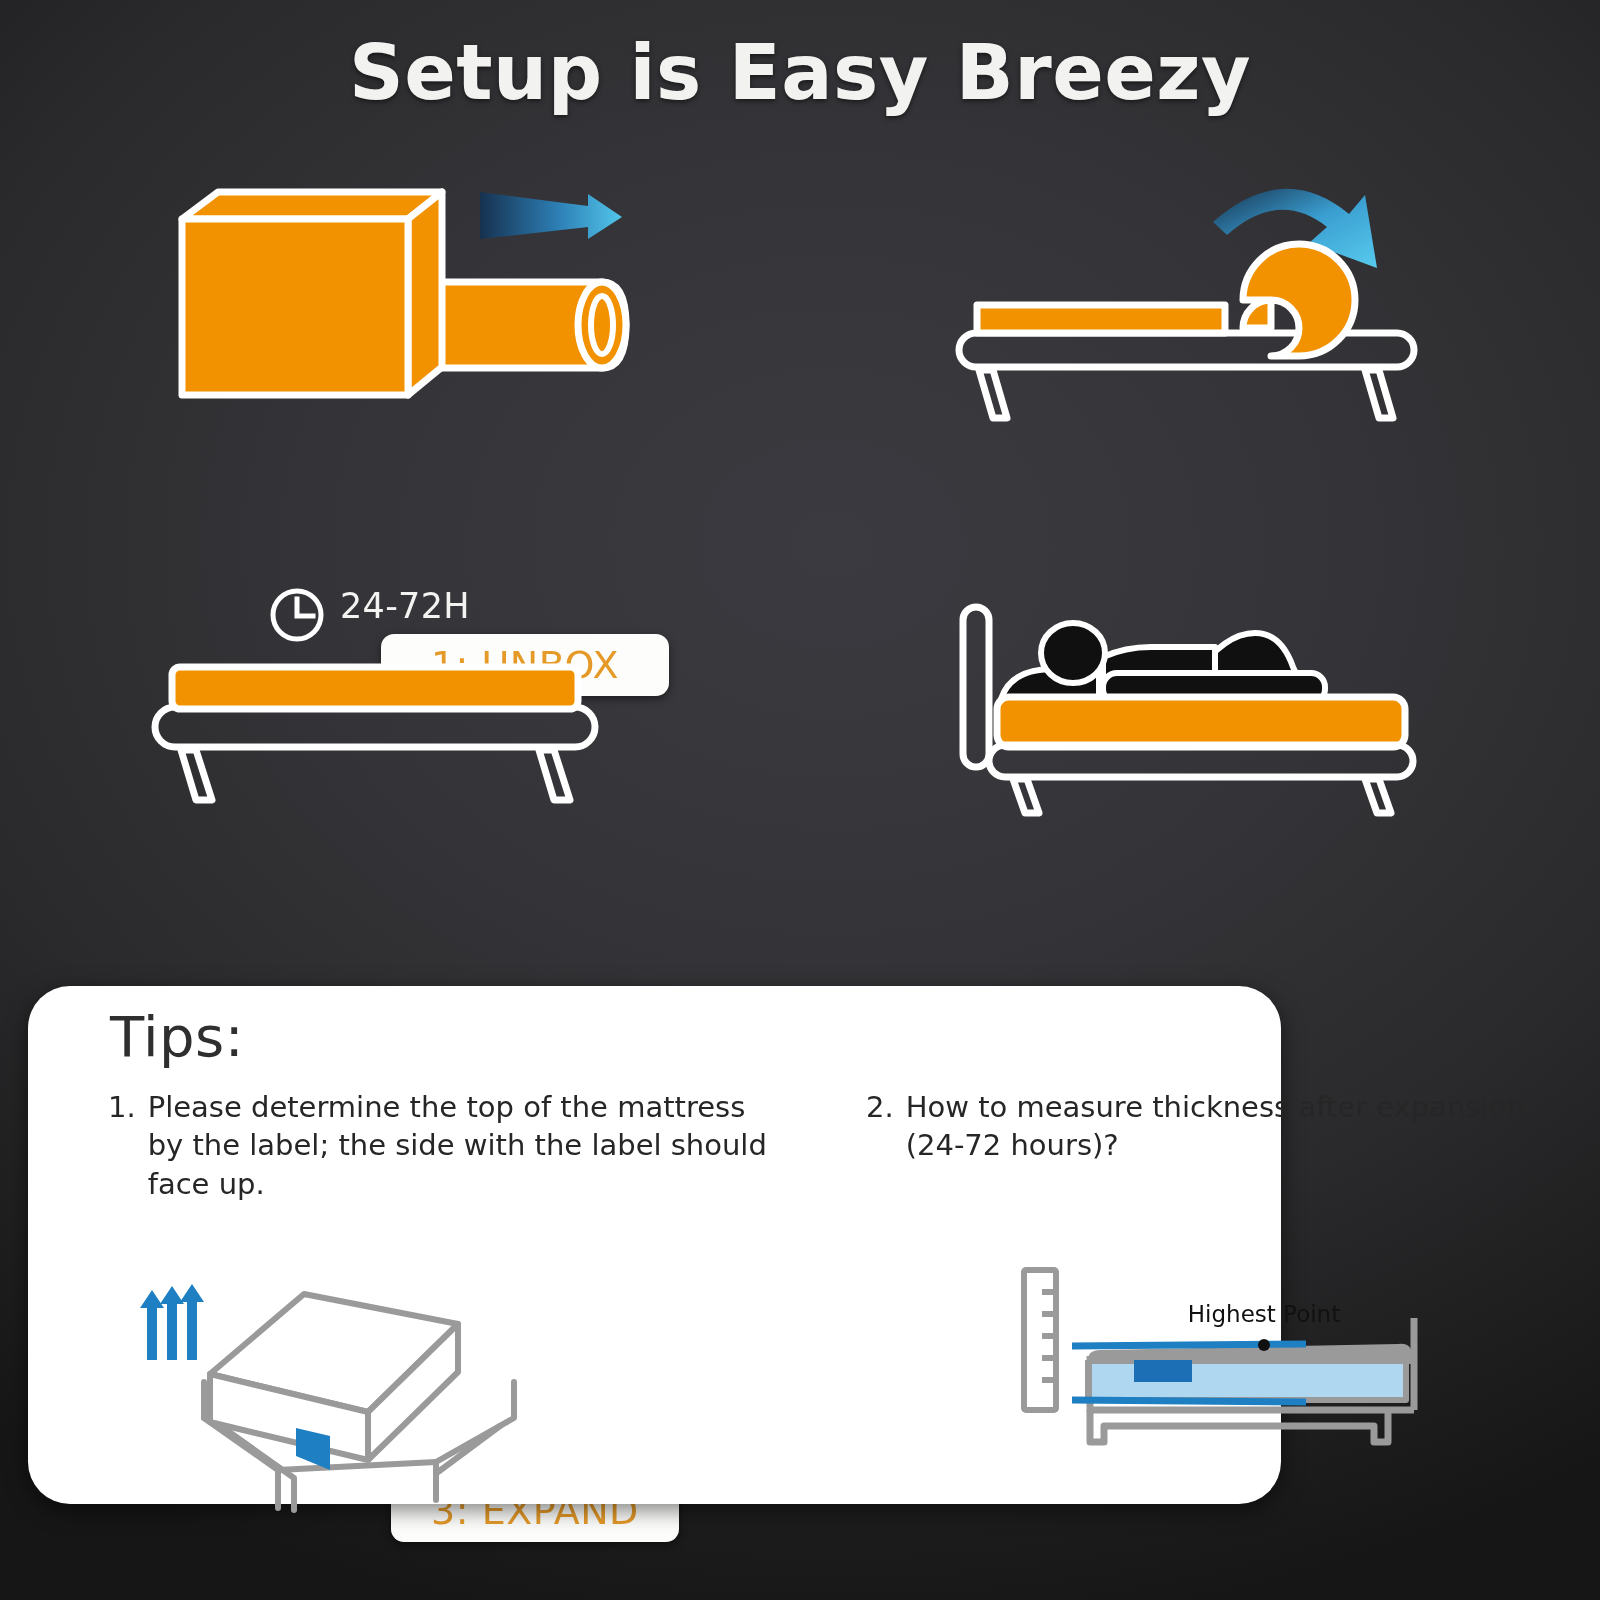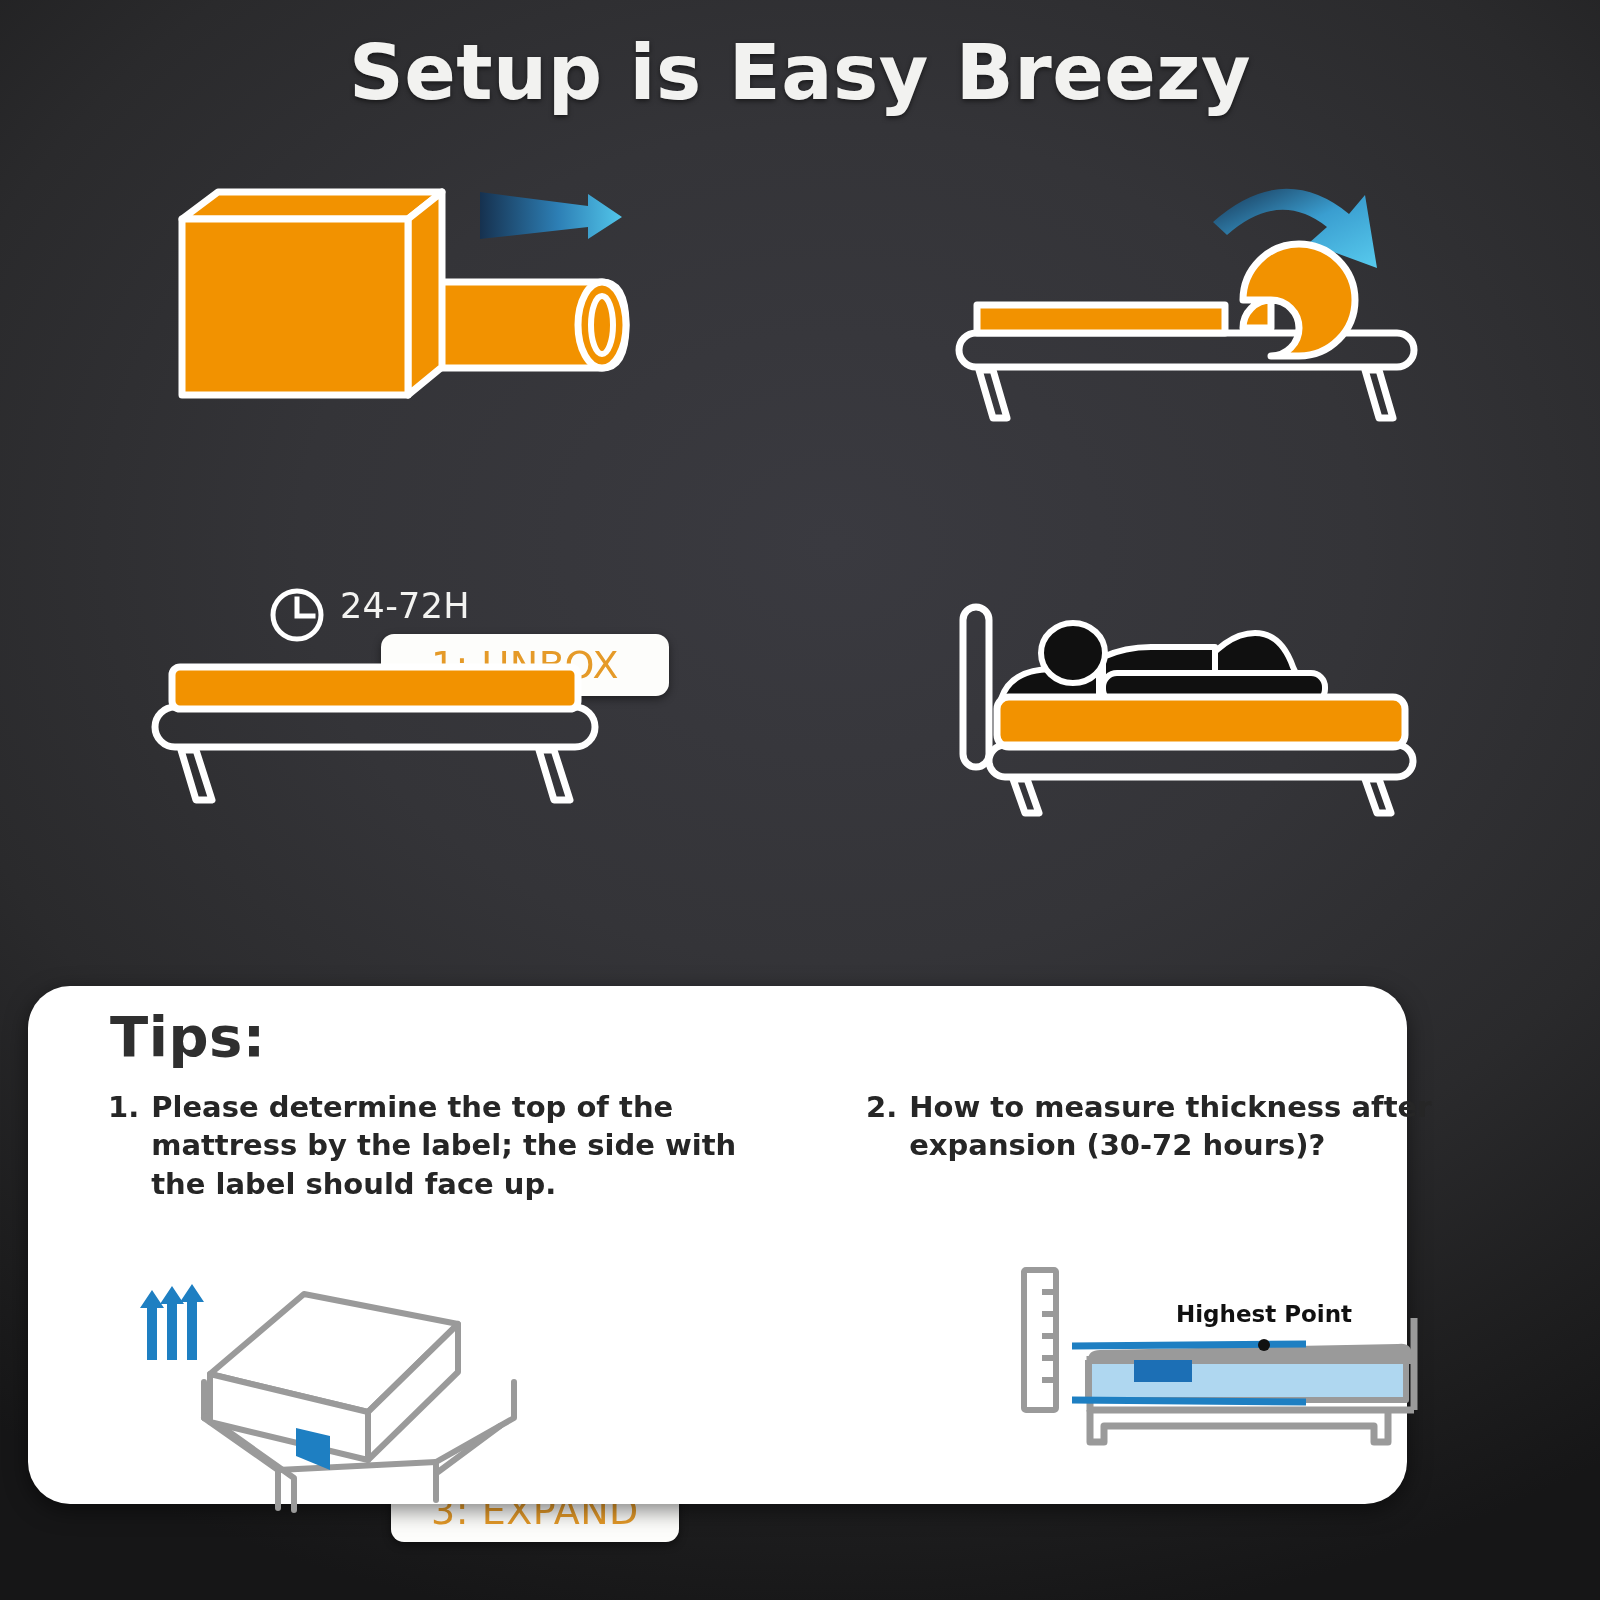--- a/index.html
+++ b/index.html
@@ -77,26 +77,25 @@
     font-size: 35px;
     font-family: "DejaVu Sans", "Liberation Sans", sans-serif;
     letter-spacing: 0.3px;
   }
 
   
   #tips-card {
     position: absolute;
     left: 28px;
     top: 986px;
-    width: 1379px;
+    width: 1253px;
     height: 518px;
     background: #ffffff;
     border-radius: 42px;
     box-shadow: 0 6px 22px rgba(0,0,0,0.5);
-    font-weight: bold;
   }
   #tips-heading {
     position: absolute;
     left: 82px;
     top: 18px;
     font-size: 56px;
     color: #2f2f2f;
     font-family: "DejaVu Sans", "Liberation Sans", sans-serif;
     letter-spacing: 0.5px;
   }
@@ -267,21 +266,21 @@
           <path d="M250 152 L340 64 L340 112 L250 200 Z"></path>
         </g>
 
         <path d="M178 168 L212 176 L212 210 L178 196 Z" fill="#1E7FC2"></path>
       </svg>
     </div>
 
     <div class="tip-col" id="tip-col-2">
       <div class="tip-text">
         <span class="tip-num">2.</span>
-        <span class="tip-body">How to measure thickness after expansion (30-72 hours)?</span>
+        <span class="tip-body">How to measure thickness after expansion (24-72 hours)?</span>
       </div>
 
       <svg class="tip-art" id="tip-art-2" width="430" height="210" viewBox="0 0 430 210">
 
         <g stroke="#9a9a9a" stroke-width="6" fill="none" stroke-linejoin="round">
           <rect x="8" y="10" width="32" height="140" rx="2"></rect>
           <path d="M26 32 L40 32"></path>
             <path d="M26 54 L40 54"></path>
           <path d="M26 76 L40 76"></path>
             <path d="M26 98 L40 98"></path>

